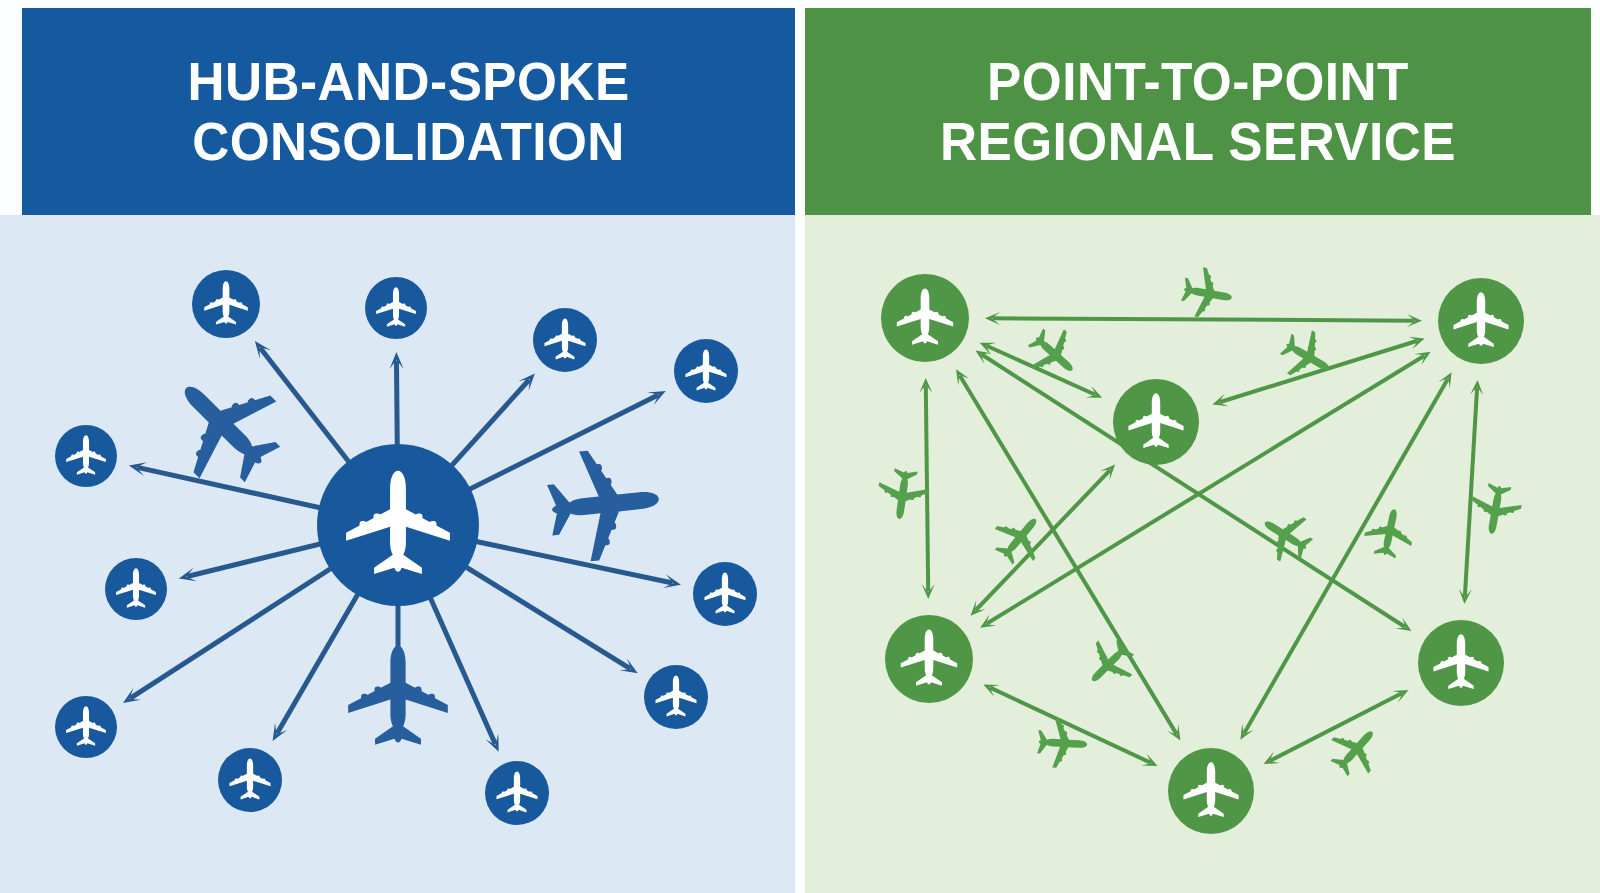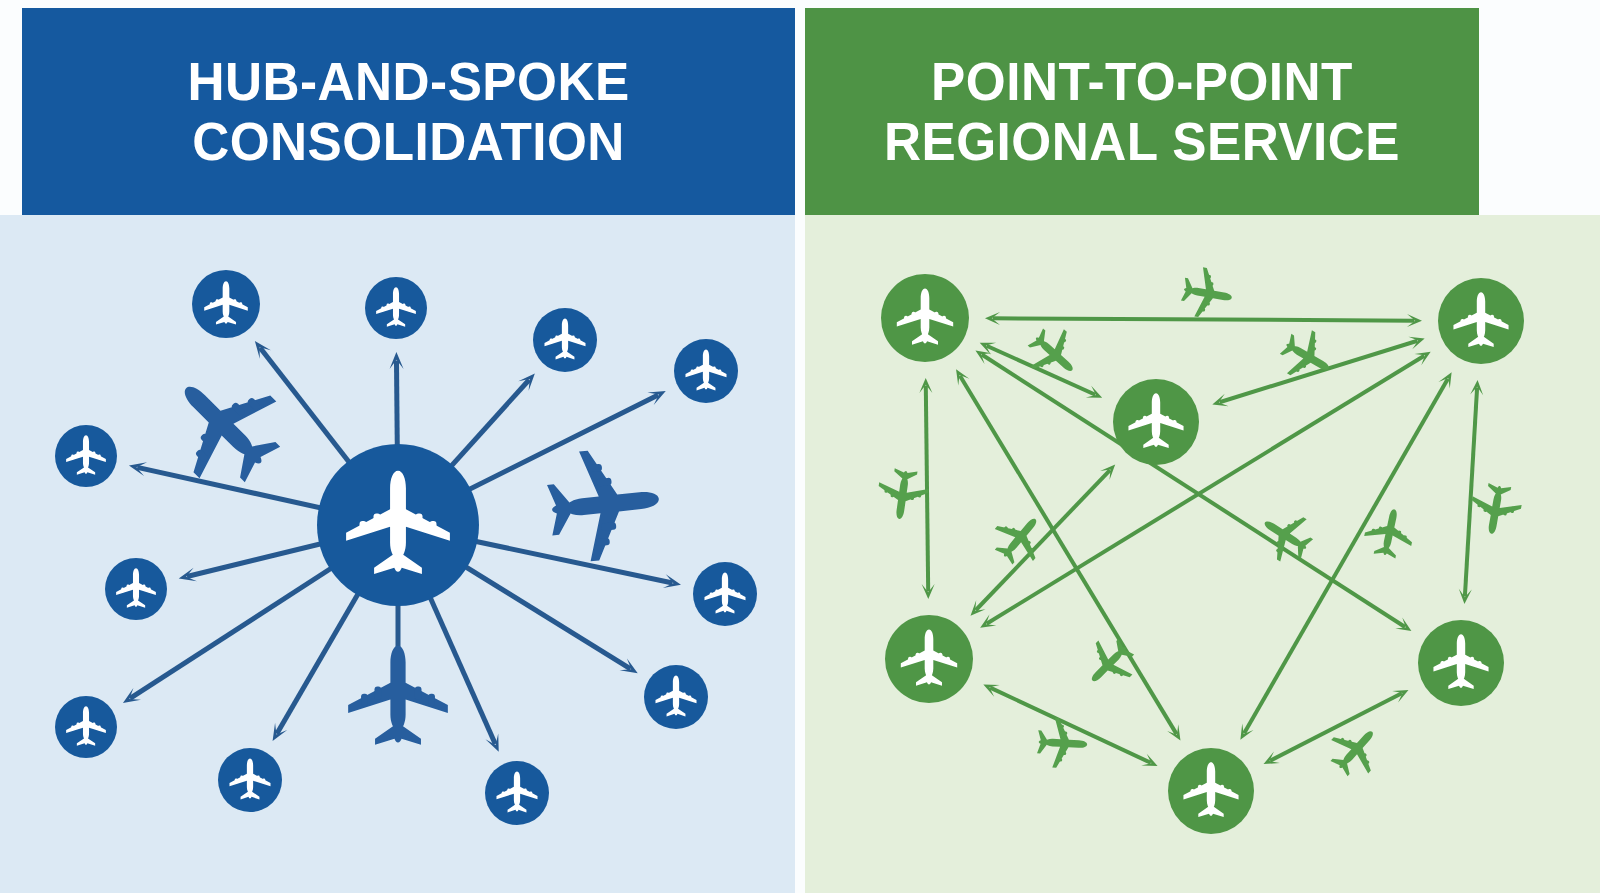--- a/index.html
+++ b/index.html
@@ -6,21 +6,21 @@
   body{
     width:1600px;height:893px;overflow:hidden;background:#fbfdfe;
     font-family:"Liberation Sans", sans-serif;
   }
   .page{position:relative;width:1600px;height:893px;background:var(--page-bg,#fbfdfe);}
   .panel{position:absolute;top:215px;bottom:0;}
   .panel-left{left:0;width:795px;background:var(--left-panel-bg,#dce9f4);}
   .panel-right{left:805px;width:795px;background:var(--right-panel-bg,#e4efdb);}
   .header{position:absolute;top:8px;height:207px;display:flex;align-items:center;justify-content:flex-end;}
   .header-left{left:22px;width:773px;background:var(--left-header-bg,#15599f);}
-  .header-right{left:805px;width:674px;background:var(--right-header-bg,#4e9345);}
+  .header-right{left:805px;width:786px;background:var(--right-header-bg,#4e9345);}
   .title{
     margin:0;width:100%;text-align:center;color:var(--title-color,#ffffff);
     font-size:54px;font-weight:bold;line-height:1.1;letter-spacing:0.5px;
     transform:scaleX(0.95);transform-origin:center;
   }
   #diagram{position:absolute;left:0;top:0;pointer-events:none;}
 </style>
 </head>
 <body>
 

